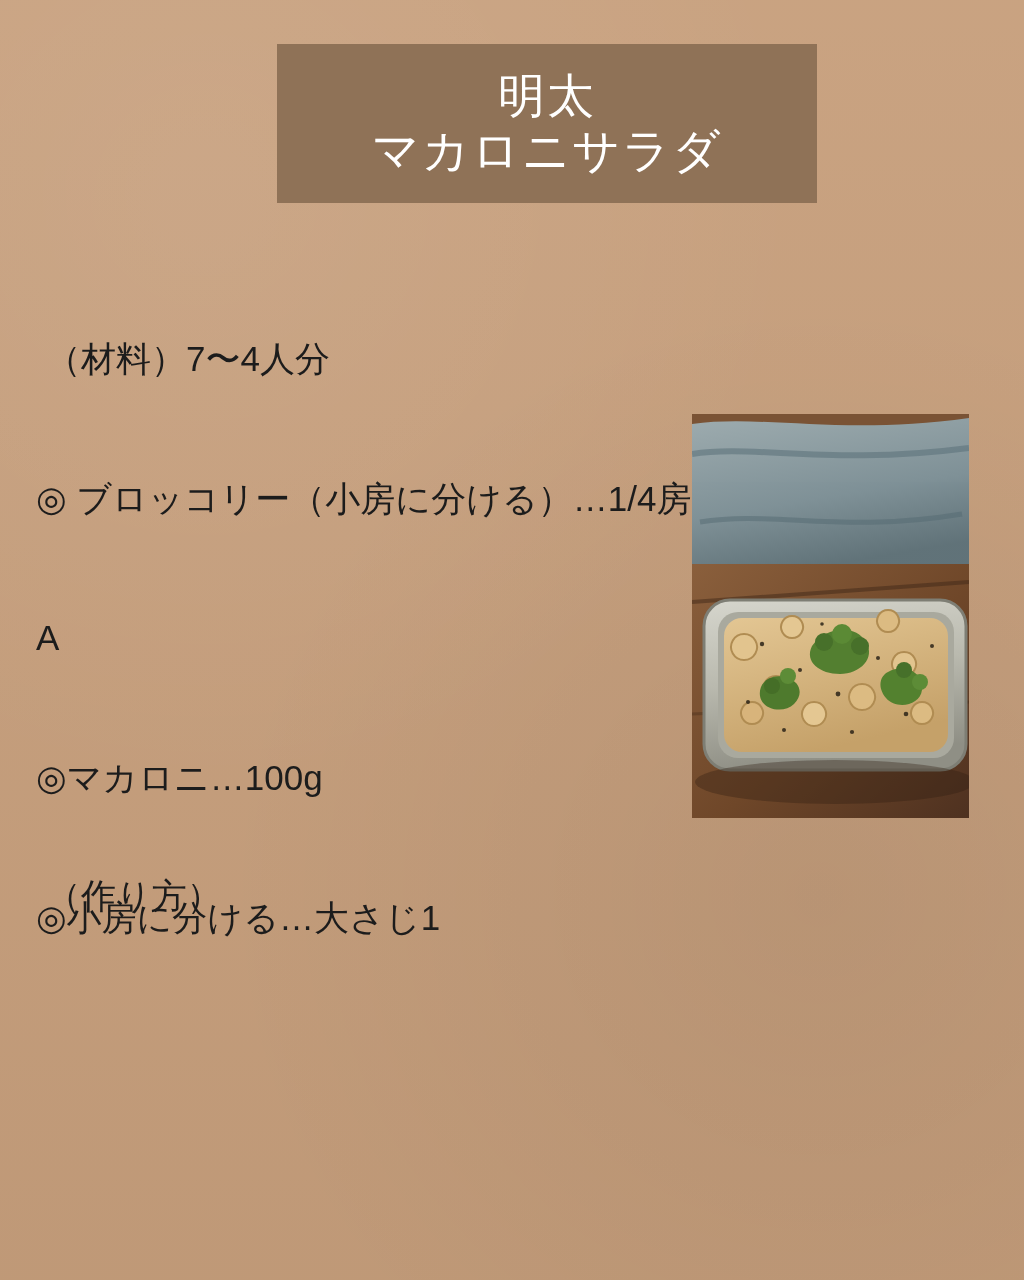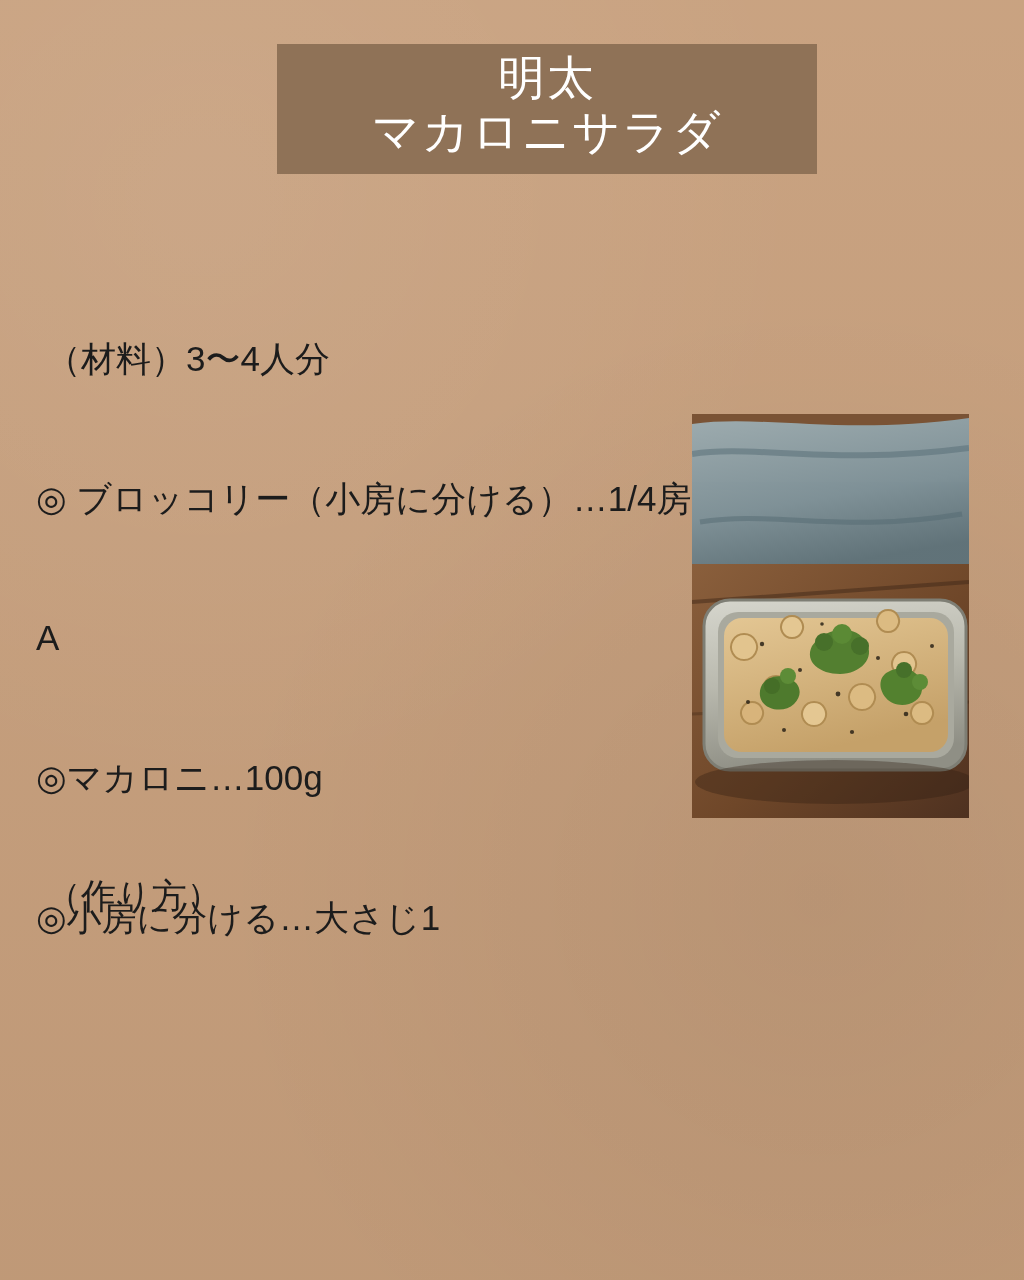--- a/index.html
+++ b/index.html
@@ -23,28 +23,27 @@
       radial-gradient(circle at 20% 15%, rgba(255,255,255,0.06), rgba(255,255,255,0) 45%),
       radial-gradient(circle at 80% 70%, rgba(0,0,0,0.05), rgba(0,0,0,0) 50%),
       linear-gradient(180deg, rgba(255,255,255,0.04), rgba(0,0,0,0.04));
     pointer-events: none;
   }
   .title-banner {
     position: absolute;
     left: 277px;
     top: 44px;
     width: 540px;
-    height: 130px;
+    height: 159px;
     background: #8f7257;
     display: flex;
     flex-direction: column;
     align-items: center;
     justify-content: center;
     line-height: 1.15;
-    font-family: Liberation Mono, monospace;
   }
   .title-line {
     color: #ffffff;
     font-size: 47px;
     letter-spacing: 2px;
     font-weight: 400;
     white-space: nowrap;
   }
   .content {
     position: absolute;
@@ -100,21 +99,21 @@
 
 <div class="paper-texture"></div>
 
 <div class="title-banner">
   <div class="title-line">明太</div>
   <div class="title-line">マカロニサラダ</div>
 </div>
 
 <div class="content">
   <div class="ingredients">
-    <div class="ing-line indent">（材料）3〜4人分</div>
+    <div class="ing-line indent">（材料）7〜4人分</div>
     <div class="ing-line">◎ ブロッコリー（小房に分ける）…1/4房</div>
     <div class="ing-line">A</div>
     <div class="ing-line">◎マカロニ…100g</div>
     <div class="ing-line">◎小房に分ける…大さじ1</div>
     
     
     
     
     
   </div>

